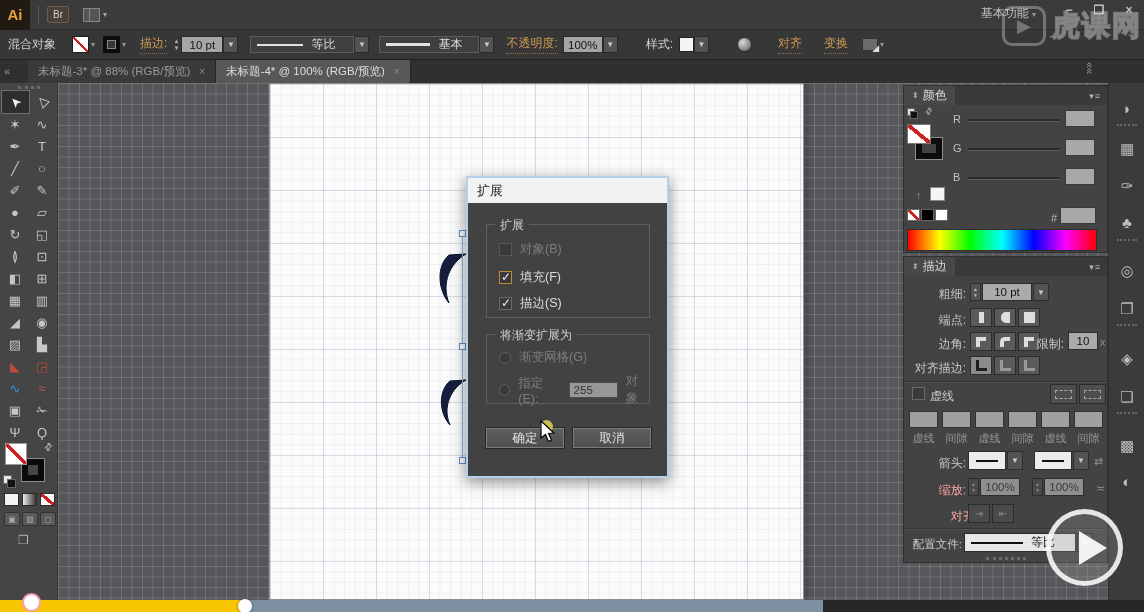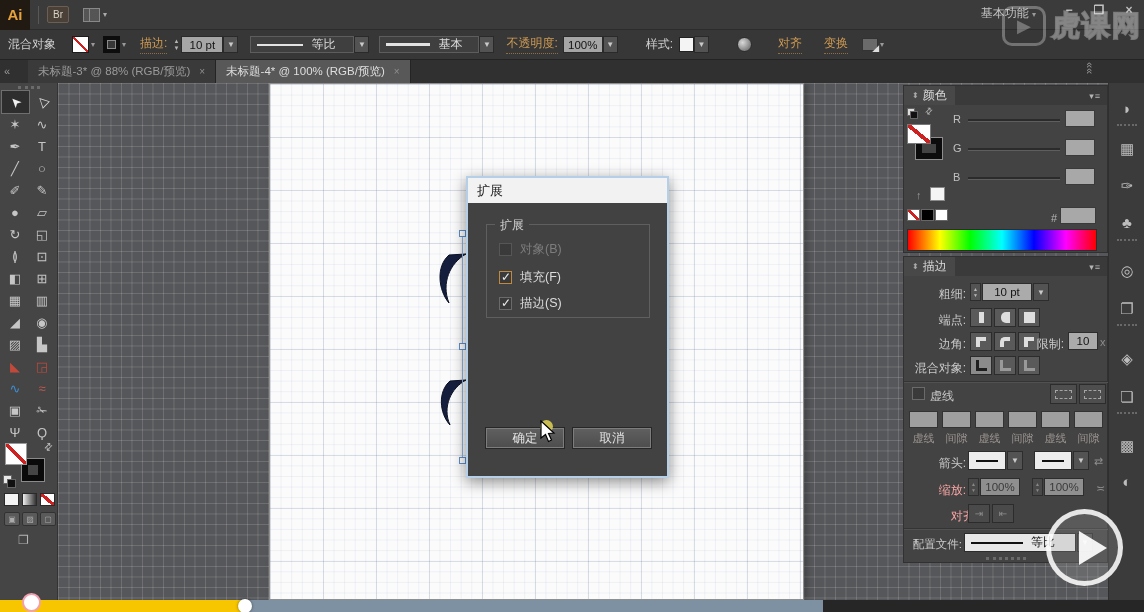--- a/index.html
+++ b/index.html
@@ -433,20 +433,33 @@
       </div>
       <div class="opt-row" style="top:44px;">
         <span class="cb checked focus"></span>
         <span class="opt-label">填充(F)</span>
       </div>
       <div class="opt-row" style="top:70px;">
         <span class="cb checked"></span>
         <span class="opt-label">描边(S)</span>
       </div>
     </div>
+    <div class="fs" style="left:18px; top:156px; width:164px; height:70px;">
+      <span class="fs-legend">将渐变扩展为</span>
+      <div class="opt-row" style="top:14px;">
+        <span class="radio"></span>
+        <span class="opt-label disabled">渐变网格(G)</span>
+      </div>
+      <div class="opt-row" style="top:38px;">
+        <span class="radio"></span>
+        <span class="opt-label disabled">指定(E):</span>
+        <span class="num-field">255</span>
+        <span class="opt-label disabled">对象</span>
+      </div>
+    </div>
     <div class="dlg-btn" style="left:17px; top:249px;">确定</div>
     <div class="dlg-btn" style="left:104px; top:249px;">取消</div>
   </div>
 
   <div class="cursor-wrap">
     <div class="cursor-dot"></div>
     <svg width="18" height="24" viewBox="0 0 18 24" style="position:relative;">
       <path d="M3,1 L3,18 L7.5,14.5 L10.5,21.5 L13.5,20 L10.5,13.5 L16,13 Z" fill="#fff" stroke="#000" stroke-width="1.2"></path>
     </svg>
   </div>
@@ -531,21 +544,21 @@
         <span class="sp-btn" style="left:90px; top:56px;">
             <i class="glyph-corner r2"></i>
           </span>
         <span class="sp-btn" style="left:114px; top:56px;">
             <i class="glyph-corner"></i>
           </span>
         <span class="sp-label" style="left:102px; top:60px; width:58px;">限制:</span>
         <span class="sp-box" style="left:164px; top:56px; width:30px;">10</span>
         <span class="sp-icon" style="left:196px; top:60px;">x</span>
 
-        <span class="sp-label" style="left:2px; top:84px;">混合对象:</span>
+        <span class="sp-label" style="left:2px; top:84px;">对齐描边:</span>
         <span class="sp-btn on" style="left:66px; top:80px;">
             <i class="glyph-L"></i>
           </span>
         <span class="sp-btn" style="left:90px; top:80px;">
             <i class="glyph-L dim"></i>
           </span>
         <span class="sp-btn" style="left:114px; top:80px;">
             <i class="glyph-L dim"></i>
           </span>
 

